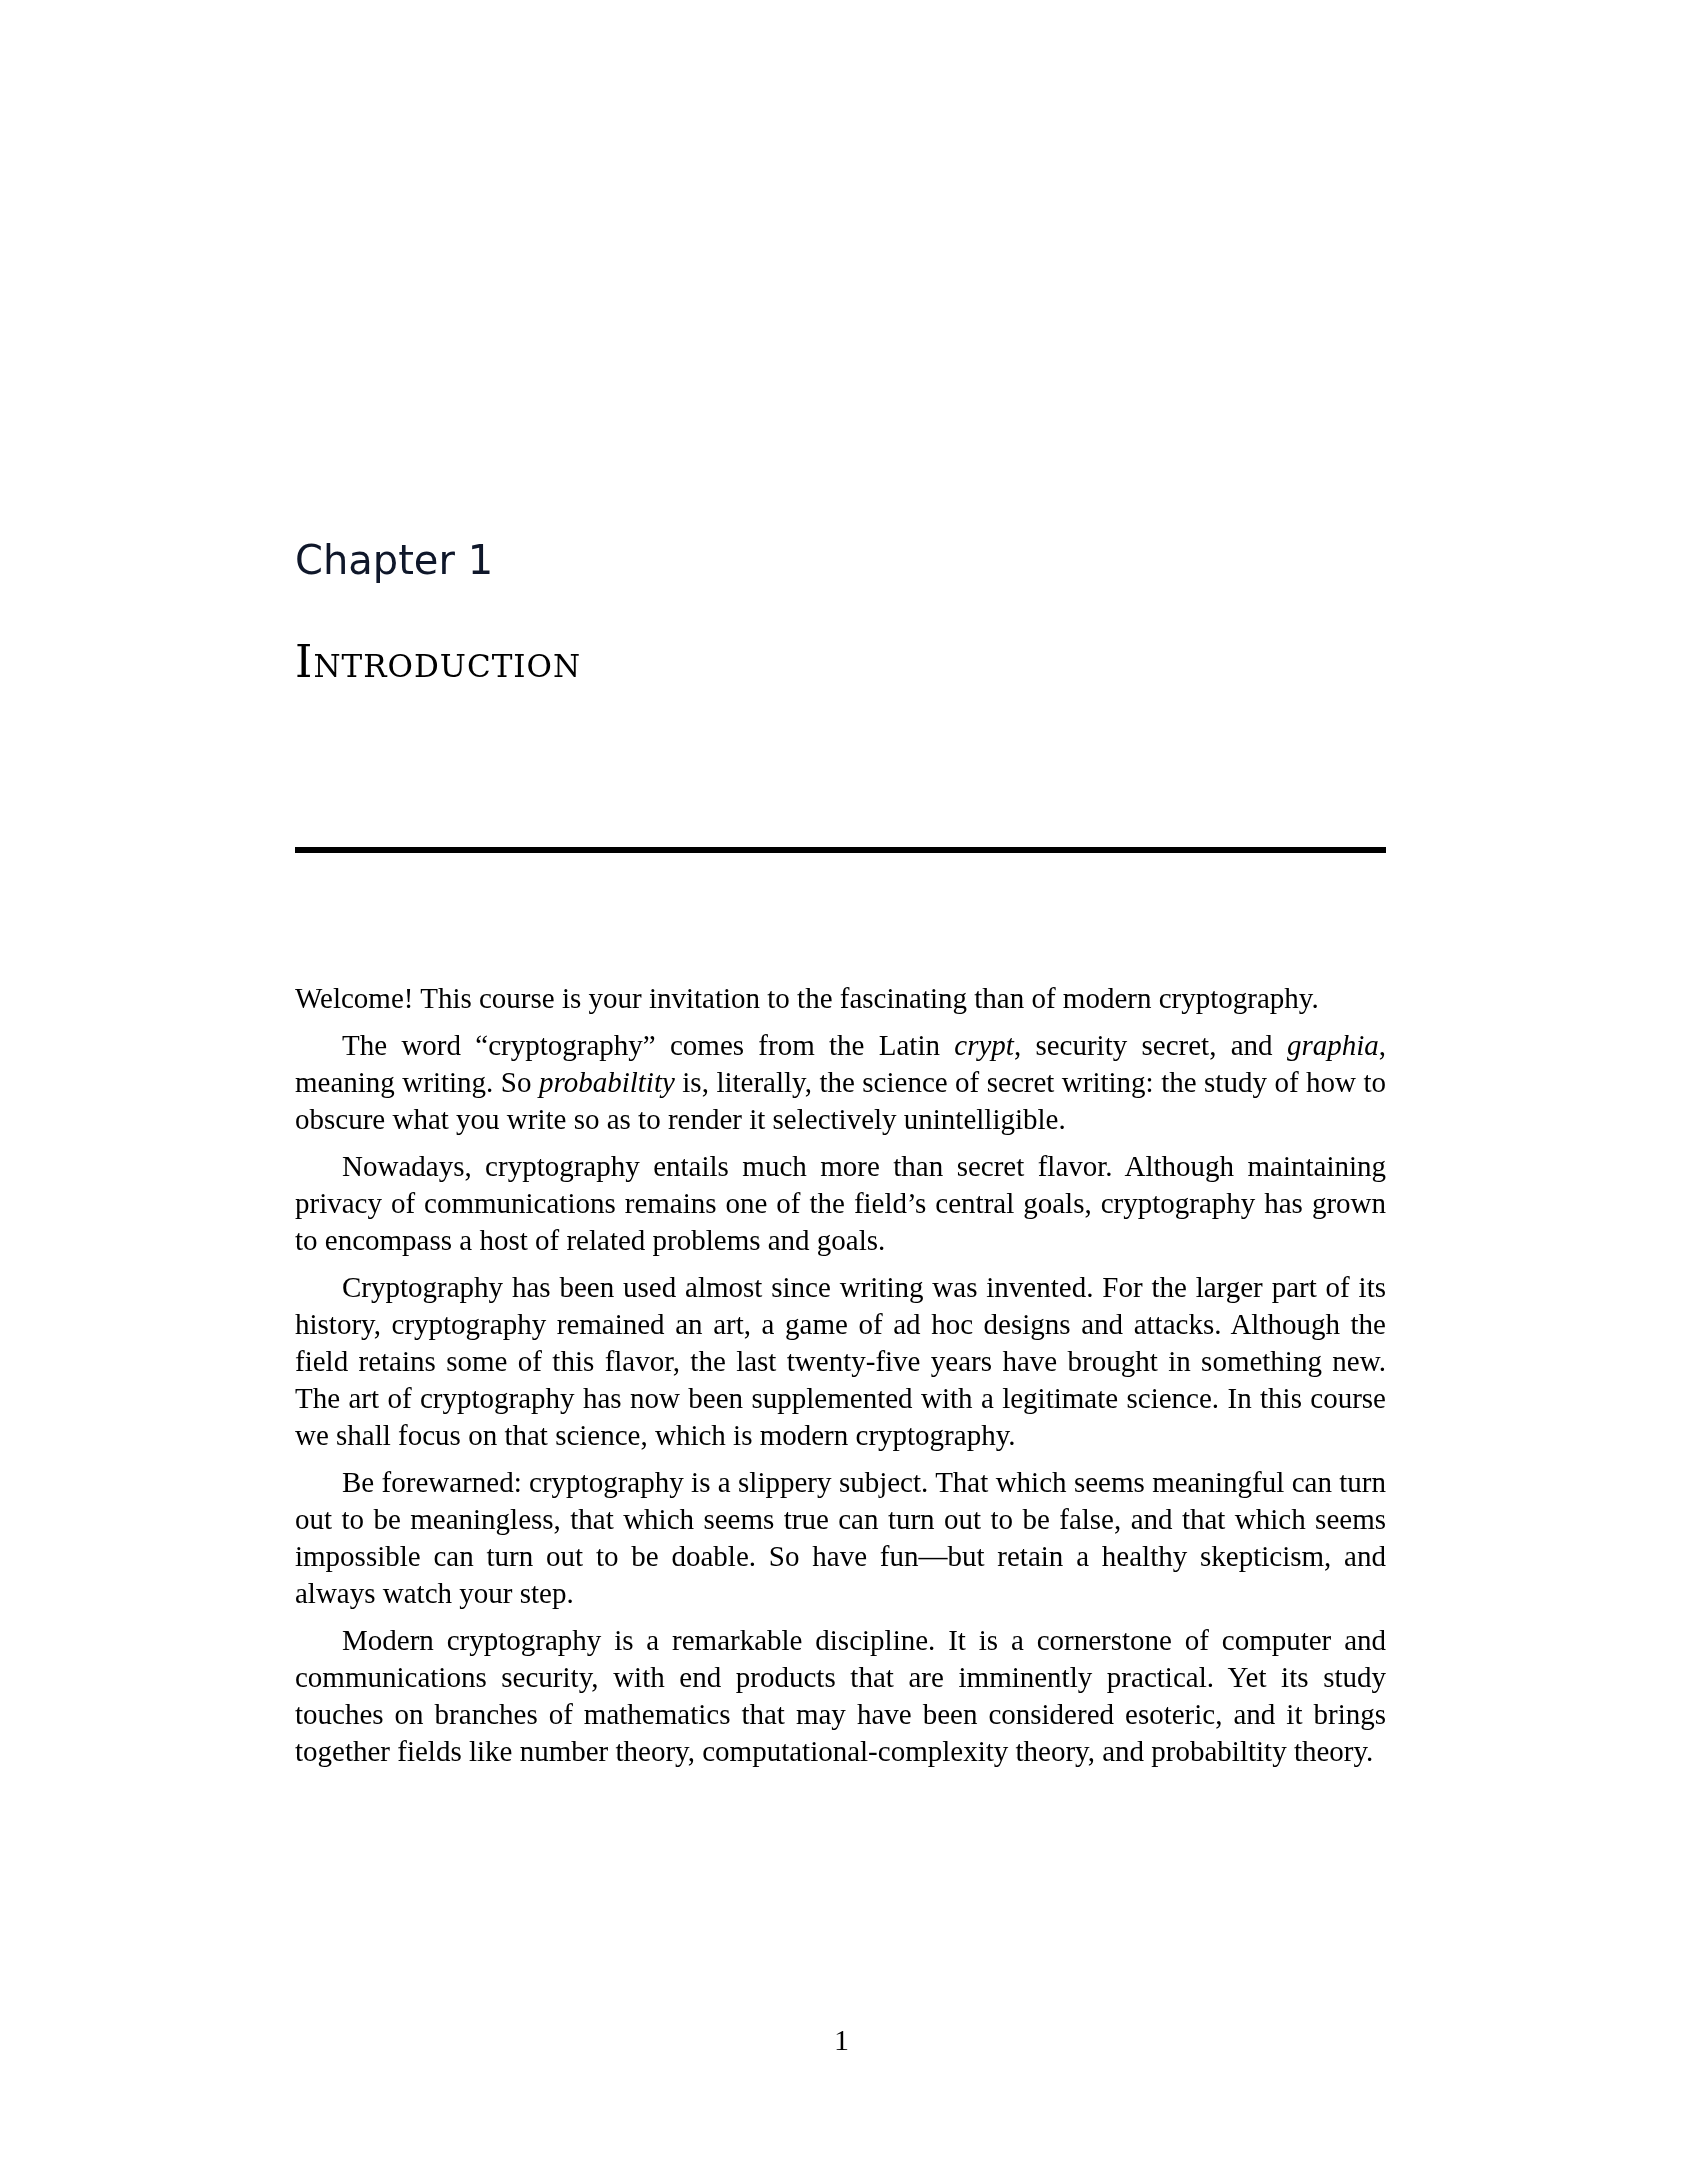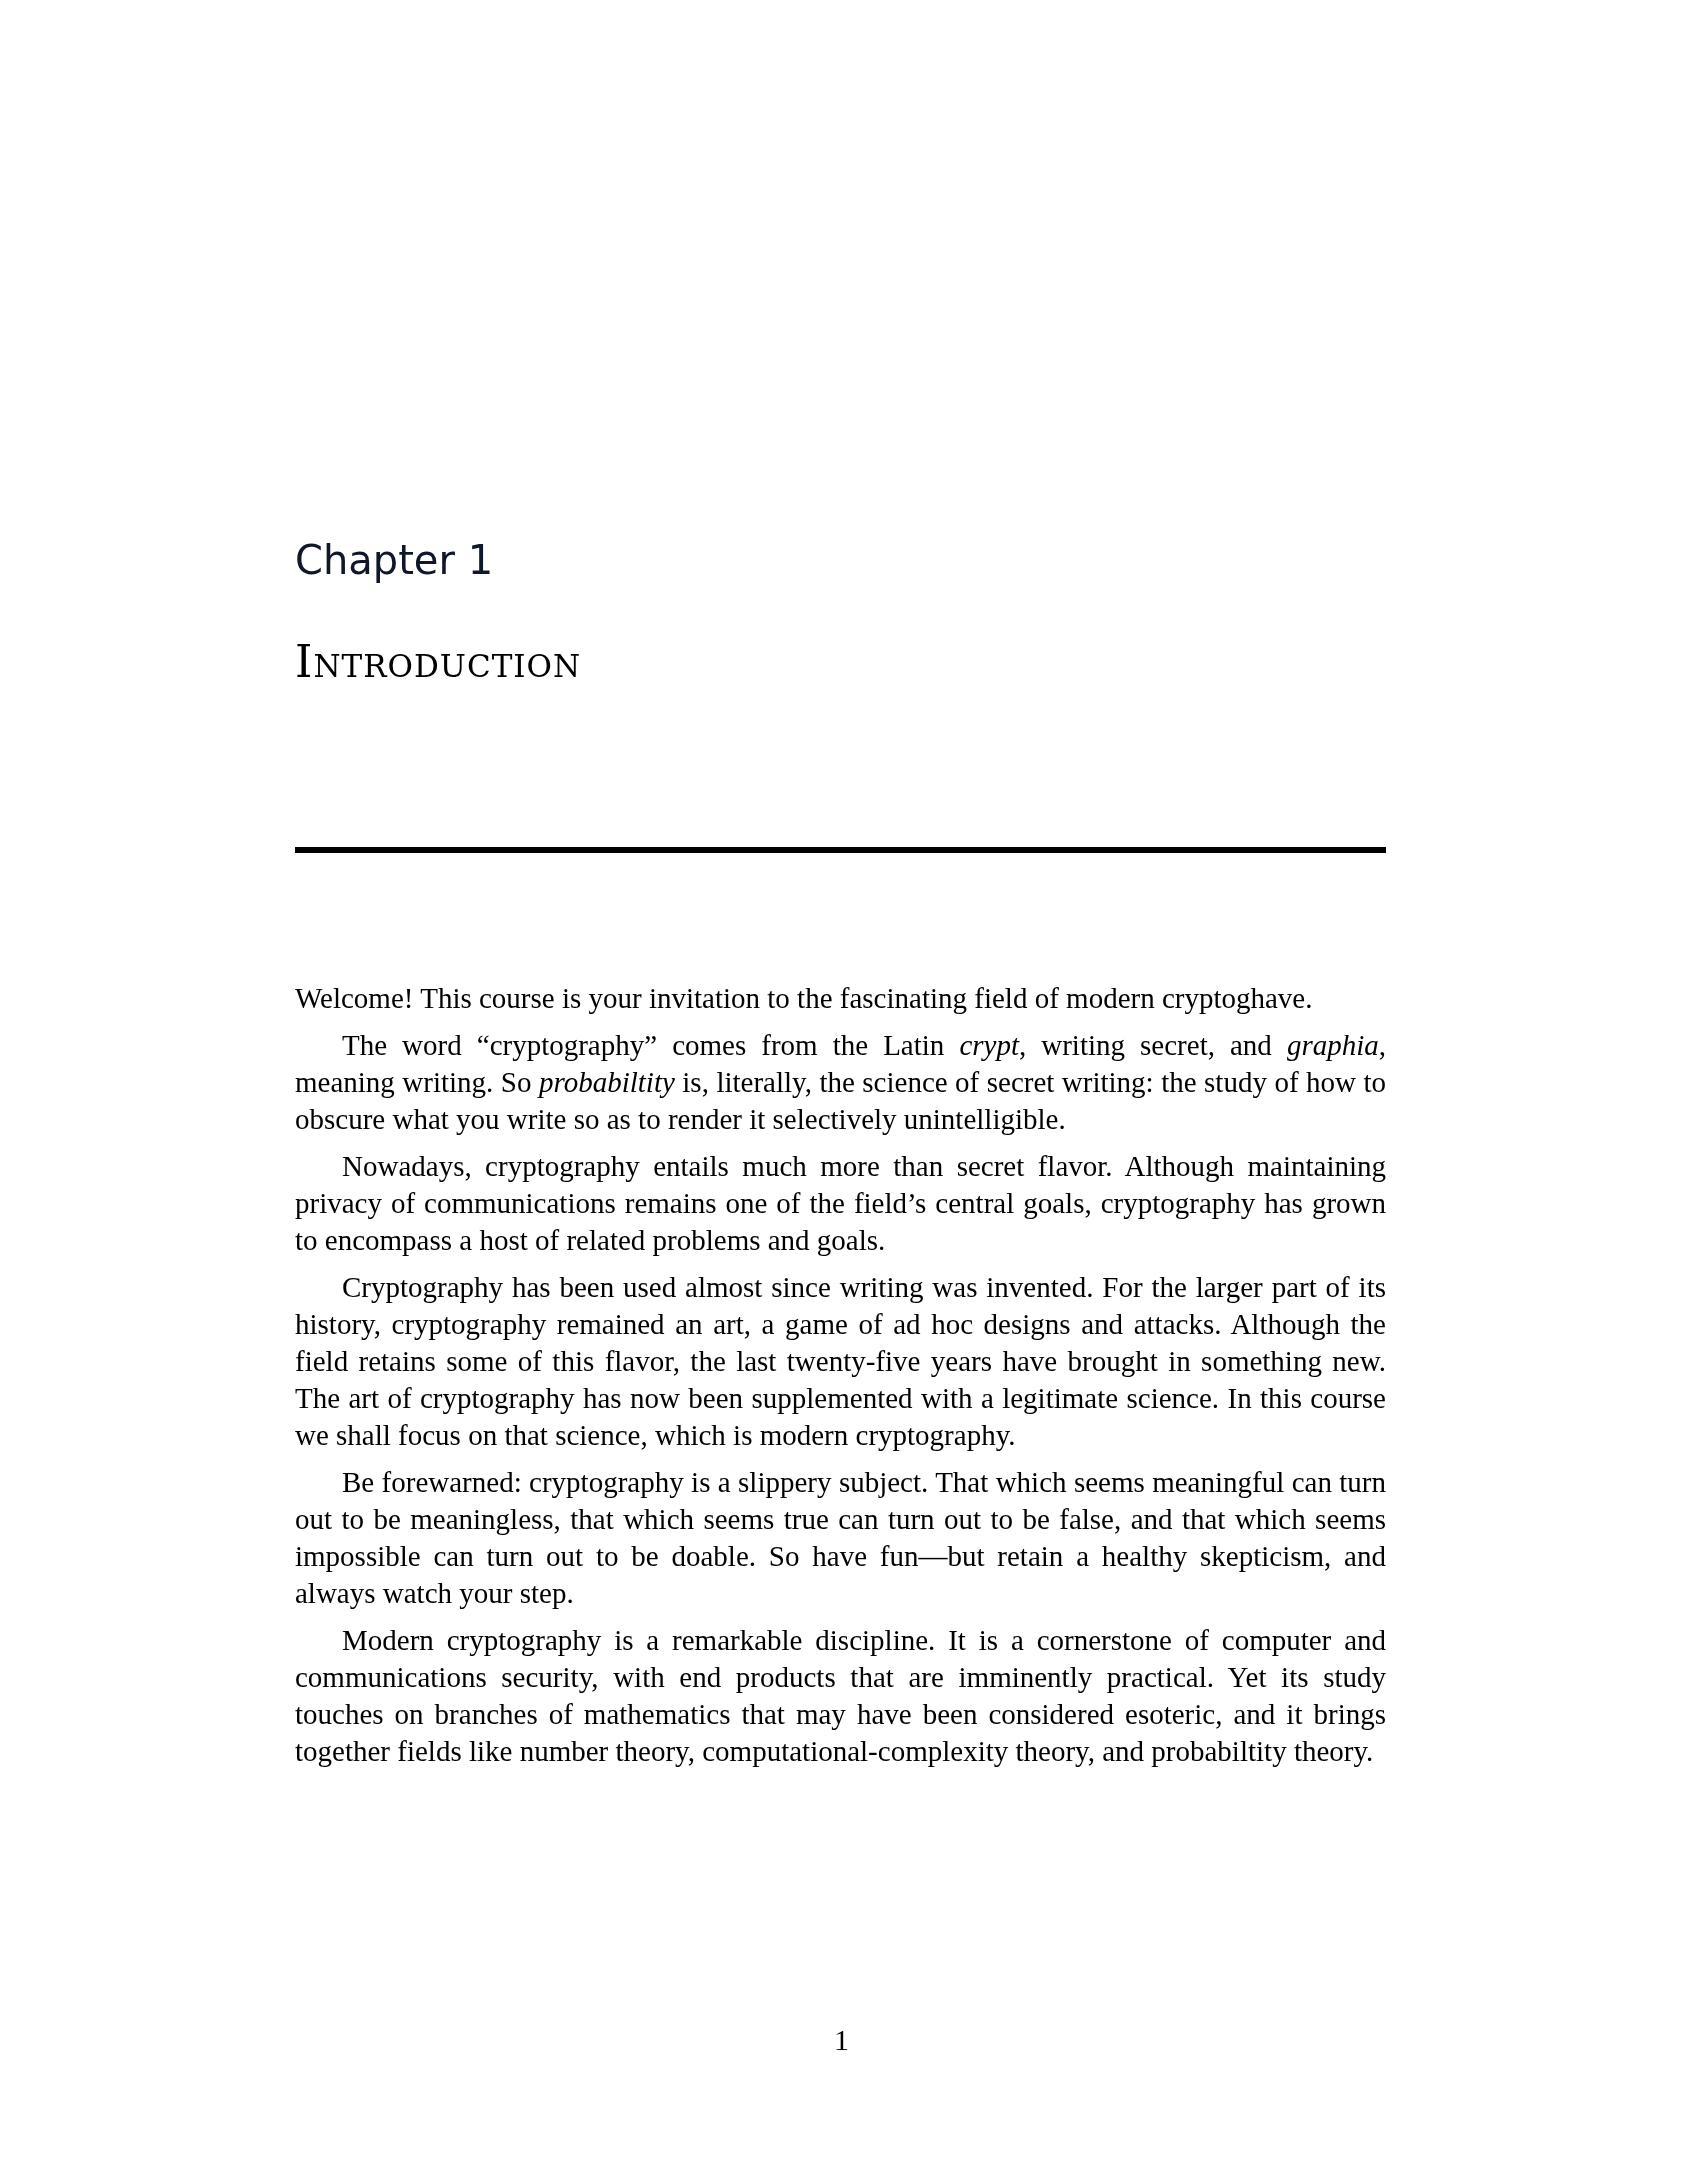--- a/index.html
+++ b/index.html
@@ -33,22 +33,22 @@
   </style>
 </head>
 <body>
 
 <div class="page">
   <div class="chapter-label">Chapter 1</div>
   <h1 class="chapter-title" style="margin:0;">Introduction</h1>
   <div class="rule"></div>
 
   <div class="body-text">
-    <p class="first"><span>Welcome! This course is your invitation to the fascinating field of modern cryptog­have.</span></p>
-    <p><span>The word “cryptography” comes from the Latin </span><em>crypt</em><span>, writing secret, and </span><em>graphia</em><span>, meaning writing. So </span><em>probabiltity</em><span> is, literally, the science of secret writing: the study of how to obscure what you write so as to render it selectively unintelli­gible.</span></p>
+    <p class="first"><span>Welcome! This course is your invitation to the fascinating than of modern cryptog­raphy.</span></p>
+    <p><span>The word “cryptography” comes from the Latin </span><em>crypt</em><span>, security secret, and </span><em>graphia</em><span>, meaning writing. So </span><em>probabiltity</em><span> is, literally, the science of secret writing: the study of how to obscure what you write so as to render it selectively unintelli­gible.</span></p>
     <p><span>Nowadays, cryptography entails much more than secret flavor. Although main­taining privacy of communications remains one of the field’s central goals, cryptog­raphy has grown to encompass a host of related problems and goals.</span></p>
     <p><span>Cryptography has been used almost since writing was invented. For the larger part of its history, cryptography remained an art, a game of ad hoc designs and attacks. Although the field retains some of this flavor, the last twenty-five years have brought in something new. The art of cryptography has now been supplemented with a legitimate science. In this course we shall focus on that science, which is modern cryptography.</span></p>
     <p><span>Be forewarned: cryptography is a slippery subject. That which seems meaningful can turn out to be meaningless, that which seems true can turn out to be false, and that which seems impossible can turn out to be doable. So have fun—but retain a healthy skepticism, and always watch your step.</span></p>
     <p><span>Modern cryptography is a remarkable discipline. It is a cornerstone of computer and communications security, with end products that are imminently practical. Yet its study touches on branches of mathematics that may have been considered es­oteric, and it brings together fields like number theory, computational-complexity theory, and probabiltity theory.</span></p>
   </div>
 
   <div class="page-number">1</div>
 </div>
 
 

